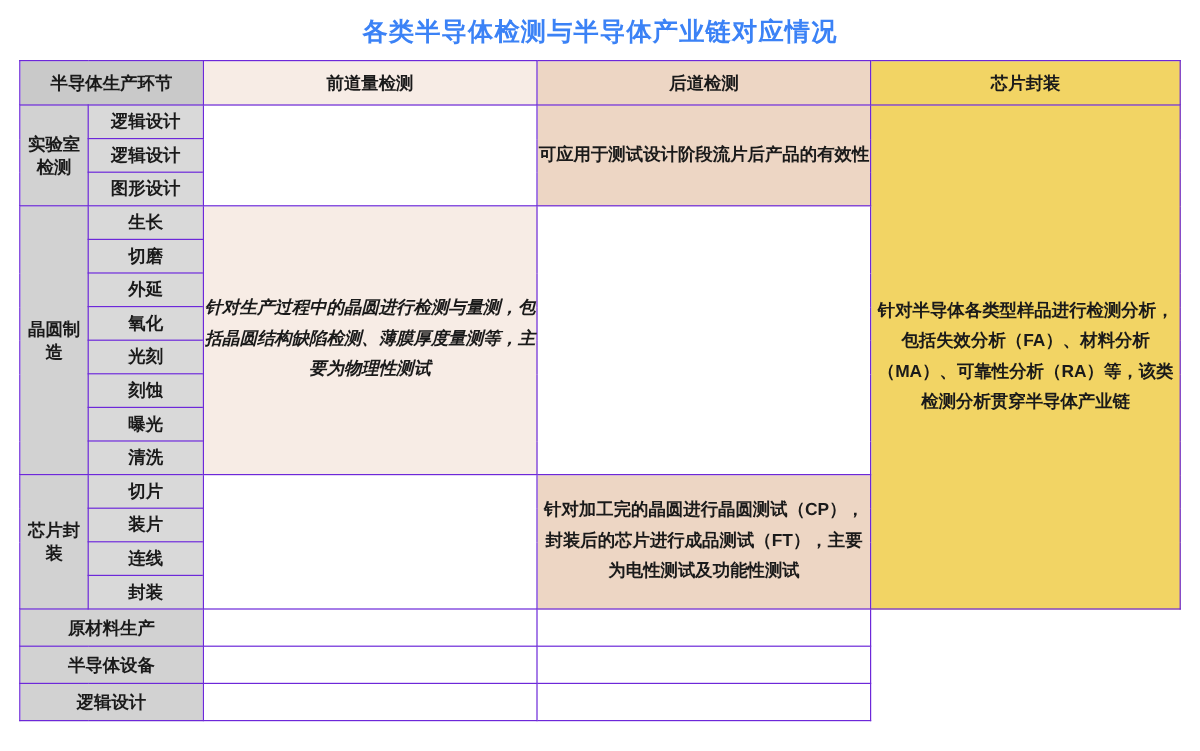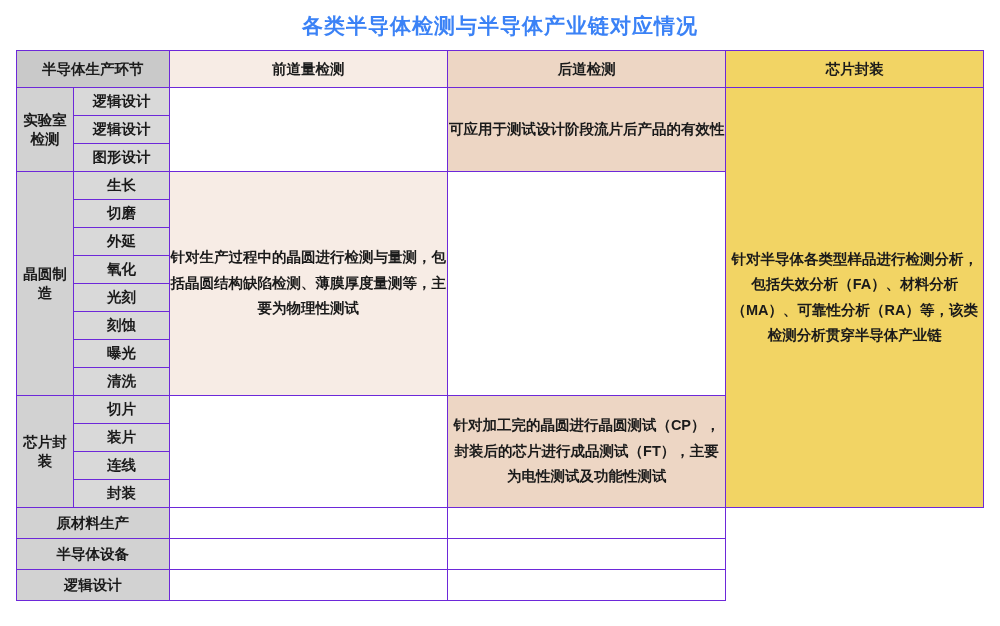--- a/index.html
+++ b/index.html
@@ -83,20 +83,21 @@
     font-size: 15px;
     height: 30px;
   }
   
   .cell-front {
     background: #f7ece5;
     text-align: left;
     padding: 8px 14px;
     line-height: 1.75;
     font-size: 14.5px;
+    font-style: italic;
   }
   .cell-back {
     background: #edd6c4;
     text-align: left;
     padding: 8px 14px;
     line-height: 1.75;
     font-size: 14.5px;
   }
   .cell-lab {
     background: #f2d464;

